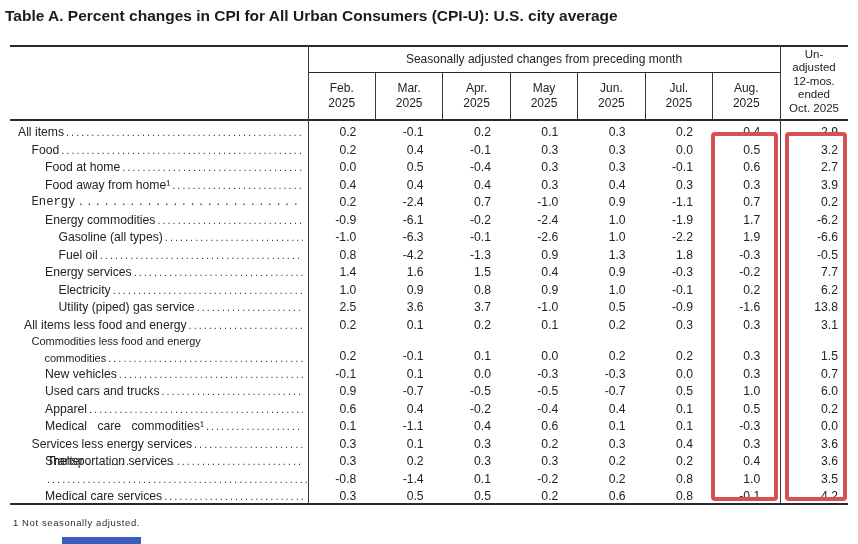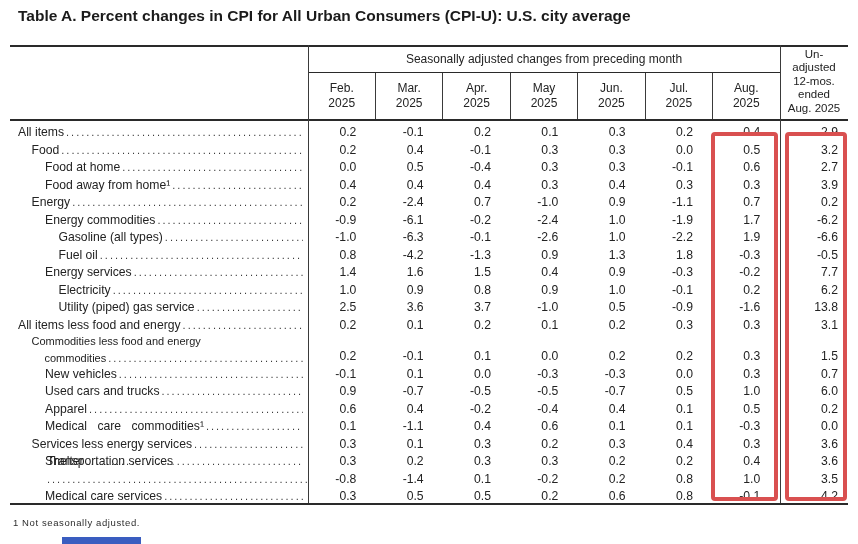--- a/index.html
+++ b/index.html
@@ -1,18 +1,18 @@
 <!DOCTYPE html>
 <html><head>
 <meta charset="utf-8">
 <style>
   html,body{margin:0;padding:0;background:#fff;}
   .page{position:relative;width:858px;height:544px;background:#ffffff;overflow:hidden;
         font-family:"Liberation Sans","DejaVu Sans",sans-serif;color:#232323;}
-  .title{position:absolute;left:18px;top:7px;font-size:15.5px;font-weight:bold;color:#1b1b1b;}
+  .title{position:absolute;left:5px;top:7px;font-size:15.5px;font-weight:bold;color:#1b1b1b;}
   .tbl{position:absolute;left:10px;top:45px;width:838px;height:372px;}
   .hline{position:absolute;background:#2a2a2a;}
   .vline{position:absolute;background:#3a3a3a;width:1px;}
   .spanner{position:absolute;left:298px;top:0;width:472px;height:27px;line-height:28px;
            text-align:center;font-size:12px;}
   .mhwrap{position:absolute;left:298px;top:28px;width:472px;height:46px;display:grid;
           grid-template-columns:repeat(7,1fr);}
   .mh-cell{text-align:center;font-size:12px;line-height:14.5px;padding-top:8px;}
   .unadj{position:absolute;left:770px;top:0;width:68px;height:74px;text-align:center;
          font-size:11.5px;line-height:13.4px;padding-top:3px;box-sizing:border-box;}
@@ -83,21 +83,21 @@
         <div class="mh-cell">
           <div>Aug.</div>
           <div>2025</div>
         </div>
       </div>
     <div class="unadj">
         <div>Un-</div>
         <div>adjusted</div>
         <div>12-mos.</div>
         <div>ended</div>
-        <div>Aug. 2025</div>
+        <div>Oct. 2025</div>
       </div>
 
     <div class="body">
         <div class="row">
           <div class="lc" style="padding-left: 8px;">
             <span>All items</span>
             <span class="dots"></span>
           </div>
           <div class="num">0.2</div>
           <div class="num">-0.1</div>
@@ -144,21 +144,21 @@
           <div class="num">0.4</div>
           <div class="num">0.4</div>
           <div class="num">0.4</div>
           <div class="num">0.3</div>
           <div class="num">0.4</div>
           <div class="num">0.3</div>
           <div class="num">0.3</div>
           <div class="num last">3.9</div>
         </div>
         <div class="row">
-          <div class="lc" style="padding-left: 21.5px;">
+          <div class="lc" style="padding-left: 21.5px; font-family: Liberation Mono, monospace;">
             <span>Energy</span>
             <span class="dots"></span>
           </div>
           <div class="num">0.2</div>
           <div class="num">-2.4</div>
           <div class="num">0.7</div>
           <div class="num">-1.0</div>
           <div class="num">0.9</div>
           <div class="num">-1.1</div>
           <div class="num">0.7</div>
@@ -242,21 +242,21 @@
           <div class="num">2.5</div>
           <div class="num">3.6</div>
           <div class="num">3.7</div>
           <div class="num">-1.0</div>
           <div class="num">0.5</div>
           <div class="num">-0.9</div>
           <div class="num">-1.6</div>
           <div class="num last">13.8</div>
         </div>
         <div class="row">
-          <div class="lc" style="padding-left: 8px;">
+          <div class="lc" style="padding-left: 8px; margin-left: 6px;">
             <span>All items less food and energy</span>
             <span class="dots"></span>
           </div>
           <div class="num">0.2</div>
           <div class="num">0.1</div>
           <div class="num">0.2</div>
           <div class="num">0.1</div>
           <div class="num">0.2</div>
           <div class="num">0.3</div>
           <div class="num">0.3</div>

